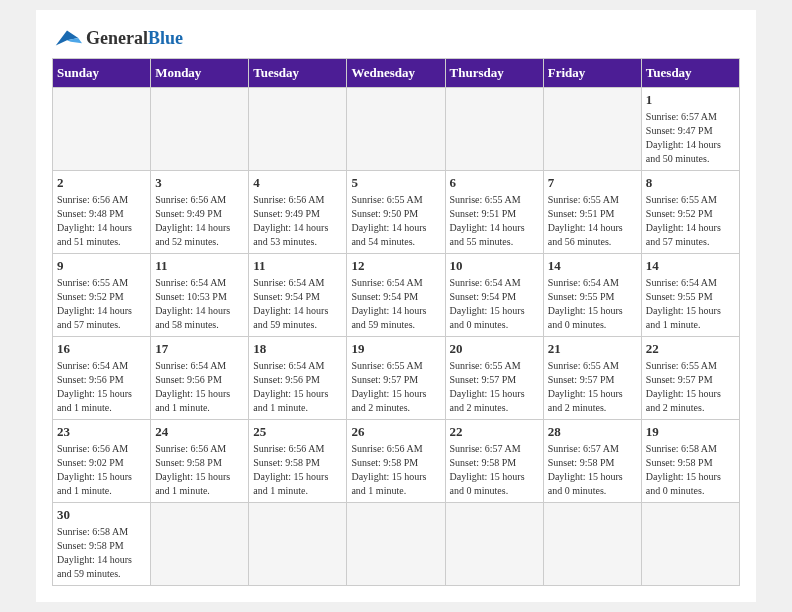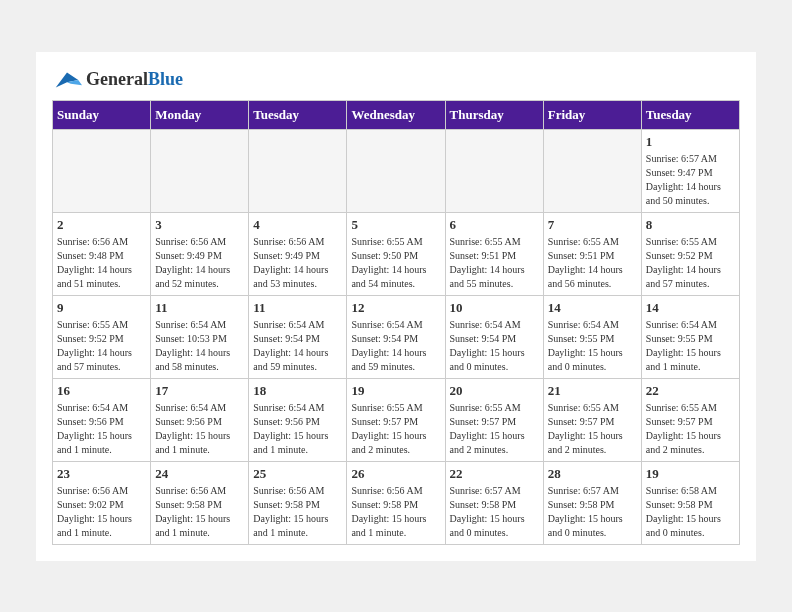--- a/index.html
+++ b/index.html
@@ -328,15 +328,30 @@
 and 0 minutes.</div>
           </td>
           <td>
             <span class="day-num">19</span>
             <div class="day-info">Sunrise: 6:58 AM
 Sunset: 9:58 PM
 Daylight: 15 hours
 and 0 minutes.</div>
           </td>
         </tr>
+        <tr>
+          <td>
+            <span class="day-num">30</span>
+            <div class="day-info">Sunrise: 6:58 AM
+Sunset: 9:58 PM
+Daylight: 14 hours
+and 59 minutes.</div>
+          </td>
+          <td class="empty"></td>
+          <td class="empty"></td>
+          <td class="empty"></td>
+          <td class="empty"></td>
+          <td class="empty"></td>
+          <td class="empty"></td>
+        </tr>
       </tbody>
   </table>
 </div>
 
 </body></html>

